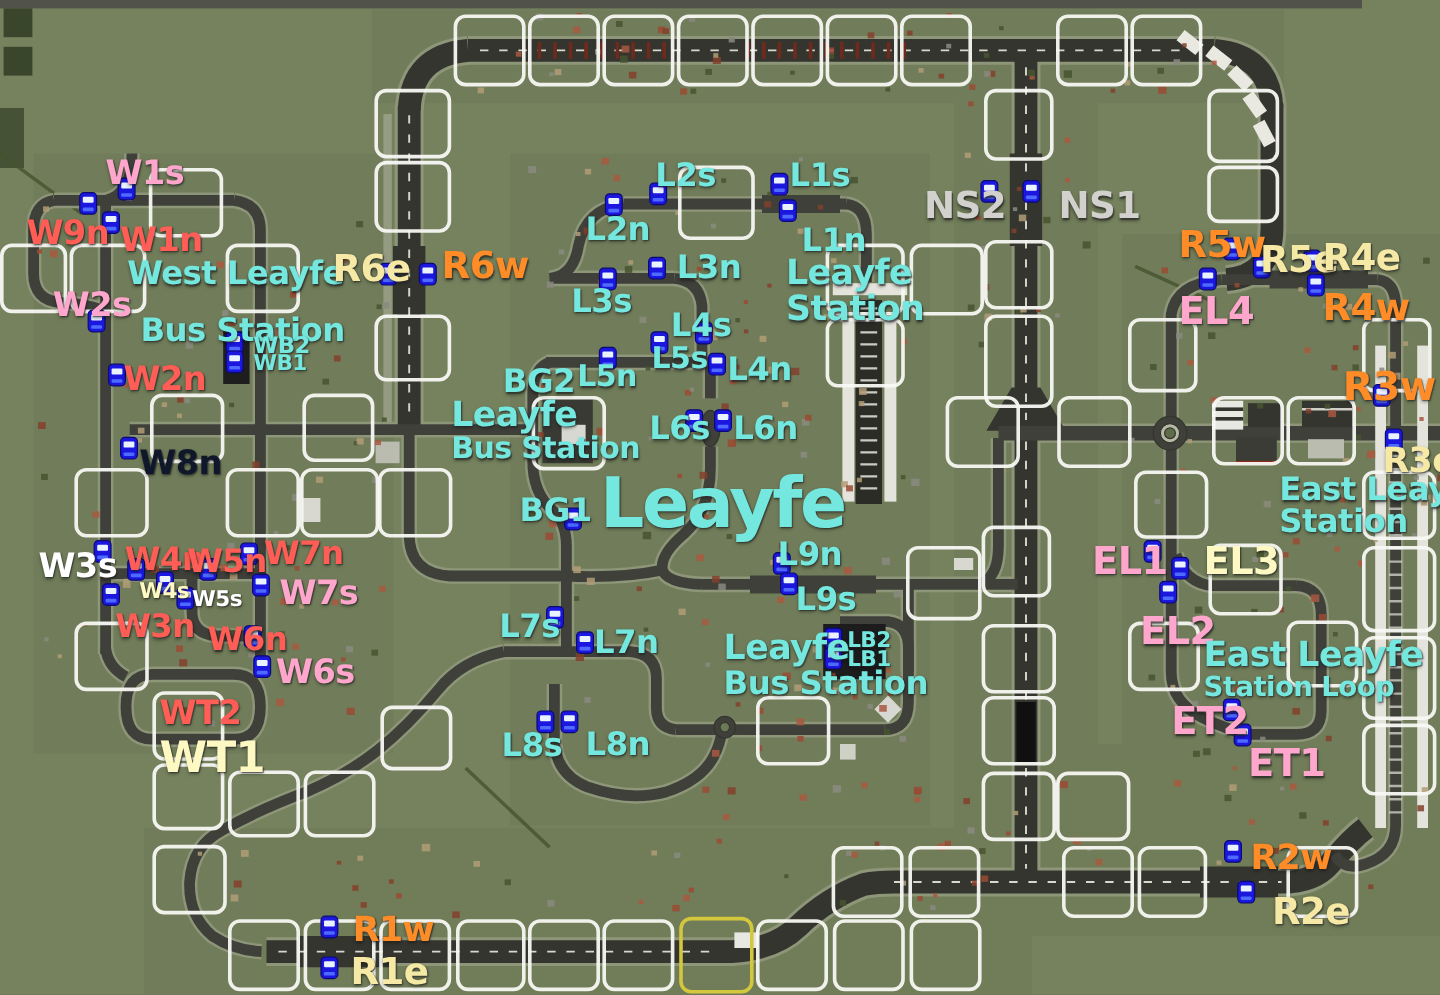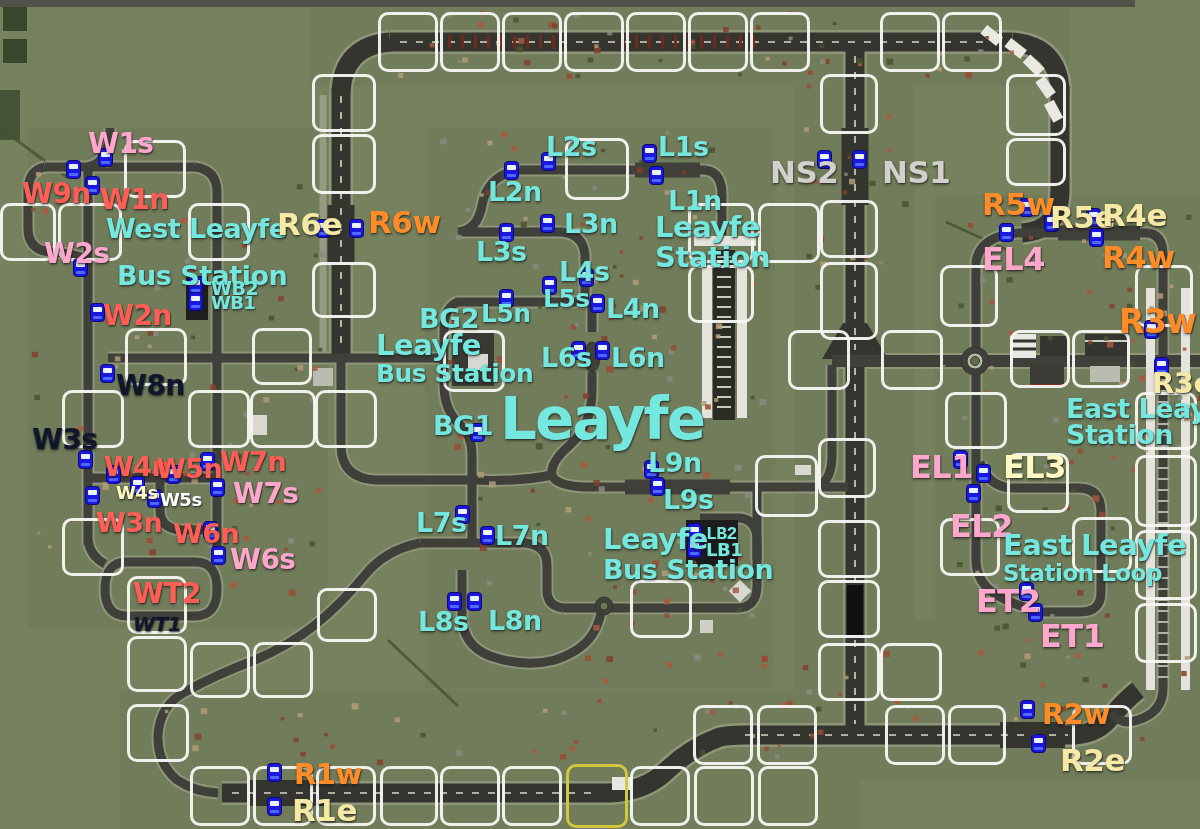--- a/index.html
+++ b/index.html
@@ -761,32 +761,32 @@
       <div class="lbl" style="left: 88px; top: 130px; font-size: 28px; color: rgb(255, 166, 205);">W1s</div>
       <div class="lbl" style="left: 22px; top: 180px; font-size: 28px; color: rgb(255, 93, 85);">W9n</div>
       <div class="lbl" style="left: 100px; top: 186px; font-size: 28px; color: rgb(255, 93, 85); text-align: center;">W1n</div>
       <div class="lbl" style="left: 44px; top: 240px; font-size: 28px; color: rgb(255, 166, 205);">W2s</div>
       <div class="lbl" style="left: 106px; top: 215px; font-size: 27px; color: rgb(116, 232, 222);">West Leayfe</div>
       <div class="lbl" style="left: 117px; top: 262px; font-size: 27px; color: rgb(116, 232, 222);">Bus Station</div>
       <div class="lbl" style="left: 211px; top: 279px; font-size: 19px; color: rgb(116, 232, 222);">WB2</div>
       <div class="lbl" style="left: 211px; top: 294px; font-size: 18px; color: rgb(116, 232, 222);">WB1</div>
       <div class="lbl" style="left: 103px; top: 302px; font-size: 28px; color: rgb(255, 93, 85);">W2n</div>
       <div class="lbl" style="left: 116px; top: 372px; font-size: 28px; color: #0f172a;">W8n</div>
-      <div class="lbl" style="left: 32px; top: 426px; font-size: 28px; color: #0f172a; text-align: center;">W3s</div>
+      <div class="lbl" style="left: 32px; top: 458px; font-size: 28px; color: #ffffff; text-align: center;">W3s</div>
       <div class="lbl" style="left: 104px; top: 453px; font-size: 27px; color: rgb(255, 93, 85);">W4n</div>
       <div class="lbl" style="left: 156px; top: 455px; font-size: 27px; color: rgb(255, 93, 85);">W5n</div>
       <div class="lbl" style="left: 220px; top: 448px; font-size: 27px; color: rgb(255, 93, 85);">W7n</div>
       <div class="lbl" style="left: 116px; top: 484px; font-size: 18px; color: #fef9c3;">W4s</div>
       <div class="lbl" style="left: 160px; top: 491px; font-size: 18px; color: #ffffff;">W5s</div>
       <div class="lbl" style="left: 233px; top: 480px; font-size: 28px; color: rgb(255, 166, 205);">W7s</div>
       <div class="lbl" style="left: 96px; top: 509px; font-size: 27px; color: rgb(255, 93, 85);">W3n</div>
       <div class="lbl" style="left: 173px; top: 520px; font-size: 27px; color: rgb(255, 93, 85);">W6n</div>
       <div class="lbl" style="left: 230px; top: 546px; font-size: 28px; color: rgb(255, 166, 205);">W6s</div>
       <div class="lbl" style="left: 133px; top: 580px; font-size: 28px; color: rgb(255, 93, 85);">WT2</div>
-      <div class="lbl" style="left: 133px; top: 614px; font-size: 20px; color: #0f172a; font-style: italic;">WT1</div>
+      <div class="lbl" style="left: 133px; top: 614px; font-size: 36px; color: #fef9c3;">WT1</div>
       <div class="lbl" style="left: 277px; top: 209px; font-size: 31px; color: rgb(246, 233, 166);">R6e</div>
       <div class="lbl" style="left: 368px; top: 207px; font-size: 31px; color: rgb(255, 140, 38);">R6w</div>
       <div class="lbl" style="left: 546px; top: 133px; font-size: 27px; color: rgb(116, 232, 222);">L2s</div>
       <div class="lbl" style="left: 658px; top: 133px; font-size: 27px; color: rgb(116, 232, 222);">L1s</div>
       <div class="lbl" style="left: 488px; top: 178px; font-size: 27px; color: rgb(116, 232, 222);">L2n</div>
       <div class="lbl" style="left: 668px; top: 187px; font-size: 27px; color: rgb(116, 232, 222);">L1n</div>
       <div class="lbl" style="left: 655px; top: 213px; font-size: 29px; color: rgb(116, 232, 222);">Leayfe</div>
       <div class="lbl" style="left: 655px; top: 243px; font-size: 29px; color: rgb(116, 232, 222);">Station</div>
       <div class="lbl" style="left: 564px; top: 210px; font-size: 27px; color: rgb(116, 232, 222);">L3n</div>
       <div class="lbl" style="left: 476px; top: 238px; font-size: 27px; color: rgb(116, 232, 222);">L3s</div>
@@ -816,21 +816,21 @@
       <div class="lbl" style="left: 663px; top: 486px; font-size: 27px; color: rgb(116, 232, 222);">L9s</div>
       <div class="lbl" style="left: 910px; top: 451px; font-size: 32px; color: rgb(255, 166, 205);">EL1</div>
       <div class="lbl" style="left: 1003px; top: 451px; font-size: 32px; color: #fef9c3;">EL3</div>
       <div class="lbl" style="left: 950px; top: 510px; font-size: 32px; color: rgb(255, 166, 205);">EL2</div>
       <div class="lbl" style="left: 1003px; top: 531px; font-size: 29px; color: rgb(116, 232, 222);">East Leayfe</div>
       <div class="lbl" style="left: 1003px; top: 562px; font-size: 23px; color: rgb(116, 232, 222);">Station Loop</div>
       <div class="lbl" style="left: 416px; top: 509px; font-size: 27px; color: rgb(116, 232, 222);">L7s</div>
       <div class="lbl" style="left: 495px; top: 522px; font-size: 27px; color: rgb(116, 232, 222);">L7n</div>
       <div class="lbl" style="left: 603px; top: 525px; font-size: 29px; color: rgb(116, 232, 222);">Leayfe</div>
       <div class="lbl" style="left: 603px; top: 556px; font-size: 27px; color: rgb(116, 232, 222);">Bus Station</div>
-      <div class="lbl" style="left: 706px; top: 525px; font-size: 18px; color: rgb(116, 232, 222); font-family: Liberation Mono, monospace;">LB2</div>
+      <div class="lbl" style="left: 706px; top: 525px; font-size: 18px; color: rgb(116, 232, 222);">LB2</div>
       <div class="lbl" style="left: 706px; top: 541px; font-size: 18px; color: rgb(116, 232, 222);">LB1</div>
       <div class="lbl" style="left: 976px; top: 585px; font-size: 32px; color: rgb(255, 166, 205);">ET2</div>
       <div class="lbl" style="left: 1040px; top: 620px; font-size: 32px; color: rgb(255, 166, 205);">ET1</div>
       <div class="lbl" style="left: 418px; top: 608px; font-size: 27px; color: rgb(116, 232, 222);">L8s</div>
       <div class="lbl" style="left: 488px; top: 607px; font-size: 27px; color: rgb(116, 232, 222);">L8n</div>
       <div class="lbl" style="left: 1042px; top: 700px; font-size: 29px; color: rgb(255, 140, 38);">R2w</div>
       <div class="lbl" style="left: 1060px; top: 745px; font-size: 31px; color: rgb(246, 233, 166);">R2e</div>
       <div class="lbl" style="left: 294px; top: 760px; font-size: 29px; color: rgb(255, 140, 38);">R1w</div>
       <div class="lbl" style="left: 292px; top: 795px; font-size: 31px; color: rgb(246, 233, 166);">R1e</div>
     </div>

